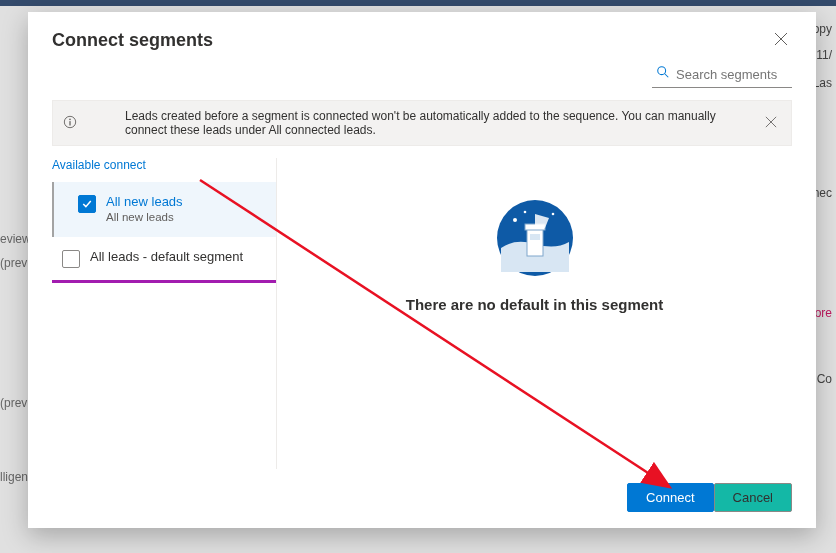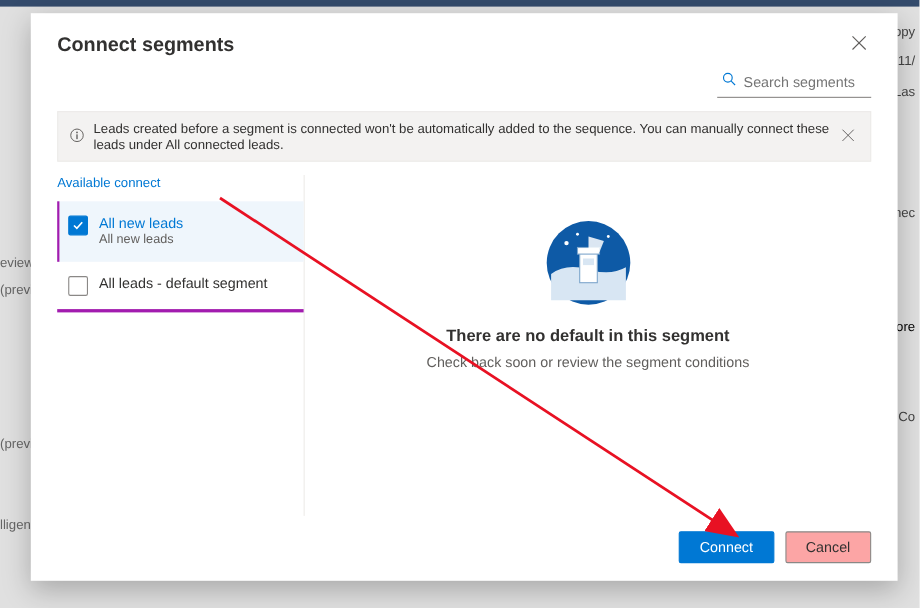--- a/index.html
+++ b/index.html
@@ -86,20 +86,21 @@
     }
     .info-bar {
       margin: 0 24px 12px 24px;
       background: #f3f2f1;
       border: 1px solid #edebe9;
       display: flex;
       align-items: center;
       padding: 8px 10px;
       font-size: 12px;
       color: #323130;
+      gap: 40px;
     }
     .info-icon {
       margin-right: 8px;
       color: #605e5c;
       flex-shrink: 0;
     }
     .info-text { flex: 1; }
     .info-dismiss {
       color: #605e5c;
       cursor: pointer;
@@ -124,22 +125,22 @@
       cursor: pointer;
     }
     .segment-item {
       display: flex;
       align-items: flex-start;
       padding: 12px 10px;
       cursor: pointer;
     }
     .segment-item.selected {
       background: #eff6fc;
-      border-left: 2px solid #a21caf;
-      padding-left: 8px;
+      border-left: 2px solid #a3a3a3;
+      padding-left: 24px;
     }
     .segment-item:not(.selected) {
       border-bottom: 3px solid #a21caf;
     }
     .checkbox {
       width: 18px;
       height: 18px;
       border: 1px solid #8a8886;
       border-radius: 2px;
       margin-right: 10px;
@@ -186,29 +187,28 @@
       margin-bottom: 8px;
     }
     .empty-sub {
       font-size: 13px;
       color: #605e5c;
     }
     .footer {
       display: flex;
       justify-content: flex-end;
       padding: 14px 24px 16px 24px;
-      gap: 10px;
     }
     .btn {
       padding: 6px 18px;
       font-size: 13px;
       border-radius: 2px;
       cursor: pointer;
       border: 1px solid #8a8886;
-      background: #fca5a5;
+      background: #14b8a6;
       color: #323130;
     }
     .btn-primary {
       background: #0078d4;
       border-color: #0078d4;
       color: #fff;
     }
     .arrow-overlay {
       position: absolute;
       left: 0; top: 0;
@@ -222,21 +222,21 @@
 
 <div class="bg-topbar"></div>
 <div class="bg-left-text" style="top:232px">eview)</div>
 <div class="bg-left-text" style="top:256px">(previ</div>
 <div class="bg-left-text" style="top:396px">(previ</div>
 <div class="bg-left-text" style="top:470px">lligenc</div>
 <div class="bg-right-text" style="top:22px">copy</div>
 <div class="bg-right-text" style="top:48px">11/</div>
 <div class="bg-right-text" style="top:76px">Las</div>
 <div class="bg-right-text" style="top:186px">onnec</div>
-<div class="bg-right-text" style="top:290px;color:#000000">ore</div>
+<div class="bg-right-text" style="top:306px;color:#be185d">ore</div>
 <div class="bg-right-text" style="top:372px">Co</div>
 
 <div class="dialog">
 
   <div class="dialog-header">
     <div class="dialog-title">Connect segments</div>
     <div class="dialog-close">
       <svg width="14" height="14" viewBox="0 0 14 14">
           <path d="M1 1 L13 13 M13 1 L1 13" stroke="currentColor" stroke-width="1" fill="none"></path>
         </svg>
@@ -303,21 +303,20 @@
           <circle cx="58" cy="16" r="1.3" fill="#fff"></circle>
           <circle cx="30" cy="14" r="1.3" fill="#fff"></circle>
           <path d="M6 50 Q20 40 40 46 Q60 52 74 44 L74 74 L6 74 Z" fill="#d8e6f3"></path>
           <rect x="32" y="28" width="16" height="30" fill="#fff" stroke="#7ea6cc" stroke-width="1"></rect>
           <rect x="30" y="26" width="20" height="6" fill="#fff" stroke="#7ea6cc" stroke-width="1"></rect>
           <rect x="35" y="36" width="10" height="6" fill="#d8e6f3"></rect>
           <path d="M40 16 L54 20 L50 30 L40 28 Z" fill="#fff" opacity="0.85"></path>
         </svg>
       </div>
       <div class="empty-title">There are no default in this segment</div>
-      <div class="empty-sub">Check back soon or review the segment conditions</div>
     </div>
   </div>
 
   <div class="footer">
     <button class="btn btn-primary">Connect</button>
     <button class="btn">Cancel</button>
   </div>
 </div>
 
 <svg class="arrow-overlay">

